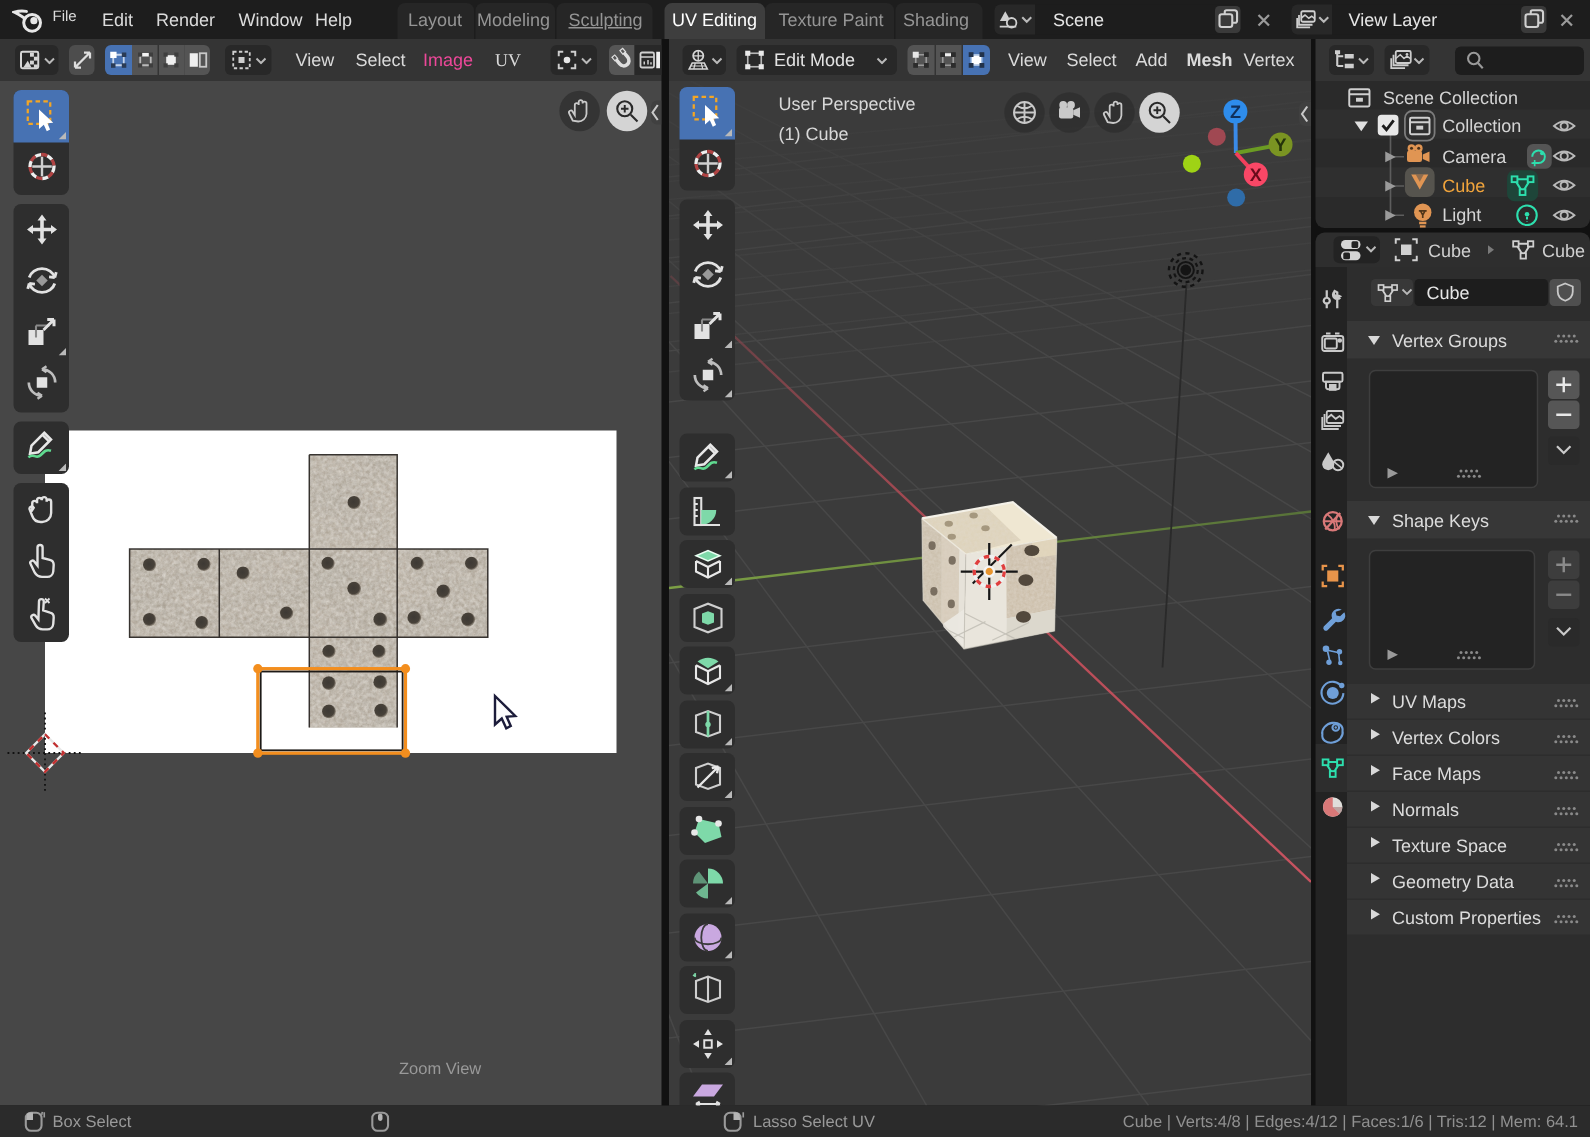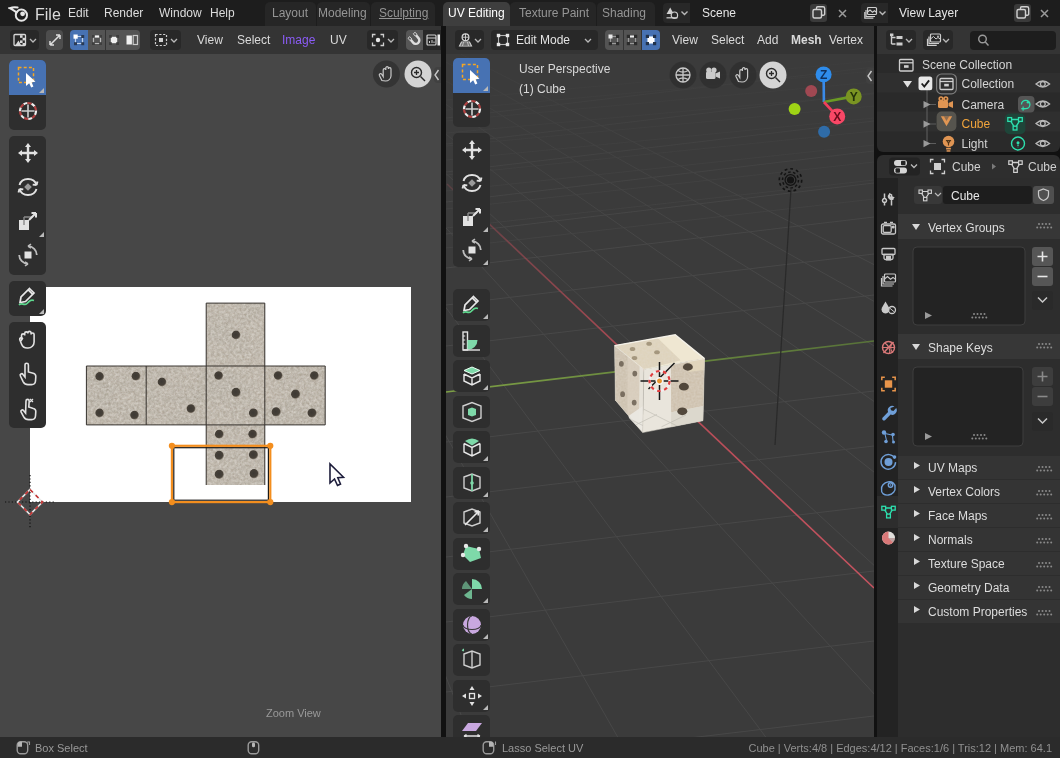--- a/index.html
+++ b/index.html
@@ -12,21 +12,21 @@
 </head>
 <body>
 
 
 <div class="abs" id="topbar" style="left:0;top:0;width:1060px;height:26px;background:#1d1d1d;"></div>
 <svg class="abs" style="left:8px;top:3px;" width="22" height="20" viewBox="0 0 22 20">
   <circle cx="13.4" cy="12.2" r="5.6" fill="none" stroke="#e6e6e6" stroke-width="2"></circle>
   <circle cx="14.6" cy="10.8" r="2.4" fill="#e6e6e6"></circle>
   <path d="M8.6 9.4 C6 7.6 3.6 6 1.6 5.1 C4.2 4.3 7 4.1 9.6 4.6" fill="none" stroke="#e6e6e6" stroke-width="2" stroke-linecap="round"></path>
 </svg>
-<div class="txt" style="left:35px;top:6px;font-size:16px;color:#dcdcdc;">File</div>
+<div class="txt" style="left:35px;top:6px;font-size:10px;color:#dcdcdc;">File</div>
 <div class="txt" style="left:68px;top:6px;font-size:12px;color:#dcdcdc;">Edit</div>
 <div class="txt" style="left:104px;top:6px;font-size:12px;color:#dcdcdc;">Render</div>
 <div class="txt" style="left:159px;top:6px;font-size:12px;color:#dcdcdc;">Window</div>
 <div class="txt" style="left:210px;top:6px;font-size:12px;color:#dcdcdc;">Help</div>
 
 <div class="abs" style="left:265px;top:2px;width:51px;height:24px;background:#262626;border-radius:5px 5px 0 0;"></div>
 <div class="txt" style="left:272px;top:6px;font-size:12px;color:#959595;">Layout</div>
 <div class="abs" style="left:317px;top:2px;width:53px;height:24px;background:#262626;border-radius:5px 5px 0 0;"></div>
 <div class="txt" style="left:318px;top:6px;font-size:12px;color:#959595;">Modeling</div>
 <div class="abs" style="left:371px;top:2px;width:64px;height:24px;background:#262626;border-radius:5px 5px 0 0;"></div>
@@ -133,22 +133,22 @@
 <div class="abs" style="left:150px;top:30px;width:31px;height:20px;background:#282828;border-radius:4px;"></div>
 <svg class="abs" style="left:154px;top:33px;" width="14" height="14" viewBox="0 0 14 14">
   <path d="M1.5 1.5 h11 v11 h-11 Z" fill="none" stroke="#cfcfcf" stroke-width="1.2" stroke-dasharray="2.2 1.6"></path>
   <rect x="5" y="5" width="4" height="4" fill="#cfcfcf"></rect>
 </svg>
 <svg class="abs" style="left:170px;top:38px" width="8" height="5" viewBox="0 0 8 5">
     <path d="M1 1 L4 4 L7 1" stroke="#b9b9b9" stroke-width="1.3" fill="none"></path>
   </svg>
 <div class="txt" style="left:197px;top:33px;font-size:12px;color:#dadada;">View</div>
 <div class="txt" style="left:237px;top:33px;font-size:12px;color:#dadada;">Select</div>
-<div class="txt" style="left:282px;top:33px;font-size:12px;color:#8b5cf6;">Image</div>
-<div class="txt" style="left:330px;top:33px;font-size:12px;color:#dadada;">UV</div>
+<div class="txt" style="left:282px;top:33px;font-size:12px;color:#ec4899;">Image</div>
+<div class="txt" style="left:330px;top:33px;font-size:12px;color:#dadada;font-family:Liberation Serif, serif;">UV</div>
 <div class="abs" style="left:367px;top:30px;width:31px;height:20px;background:#282828;border-radius:4px;"></div>
 <svg class="abs" style="left:371px;top:33px;" width="14" height="14" viewBox="0 0 14 14">
   <path d="M1.5 4.5 v-3 h3 M9.5 1.5 h3 v3 M12.5 9.5 v3 h-3 M4.5 12.5 h-3 v-3" fill="none" stroke="#cfcfcf" stroke-width="1.3"></path>
   <circle cx="7" cy="7" r="2.2" fill="#e8e8e8"></circle>
 </svg>
 <svg class="abs" style="left:387px;top:38px" width="8" height="5" viewBox="0 0 8 5">
     <path d="M1 1 L4 4 L7 1" stroke="#b9b9b9" stroke-width="1.3" fill="none"></path>
   </svg>
 <div class="abs" style="left:405.5px;top:30px;width:17.5px;height:20px;background:#565656;border-radius:4px 0 0 4px;"></div>
 <svg class="abs" style="left:407px;top:31px;" width="17" height="18" viewBox="0 0 17 18">

